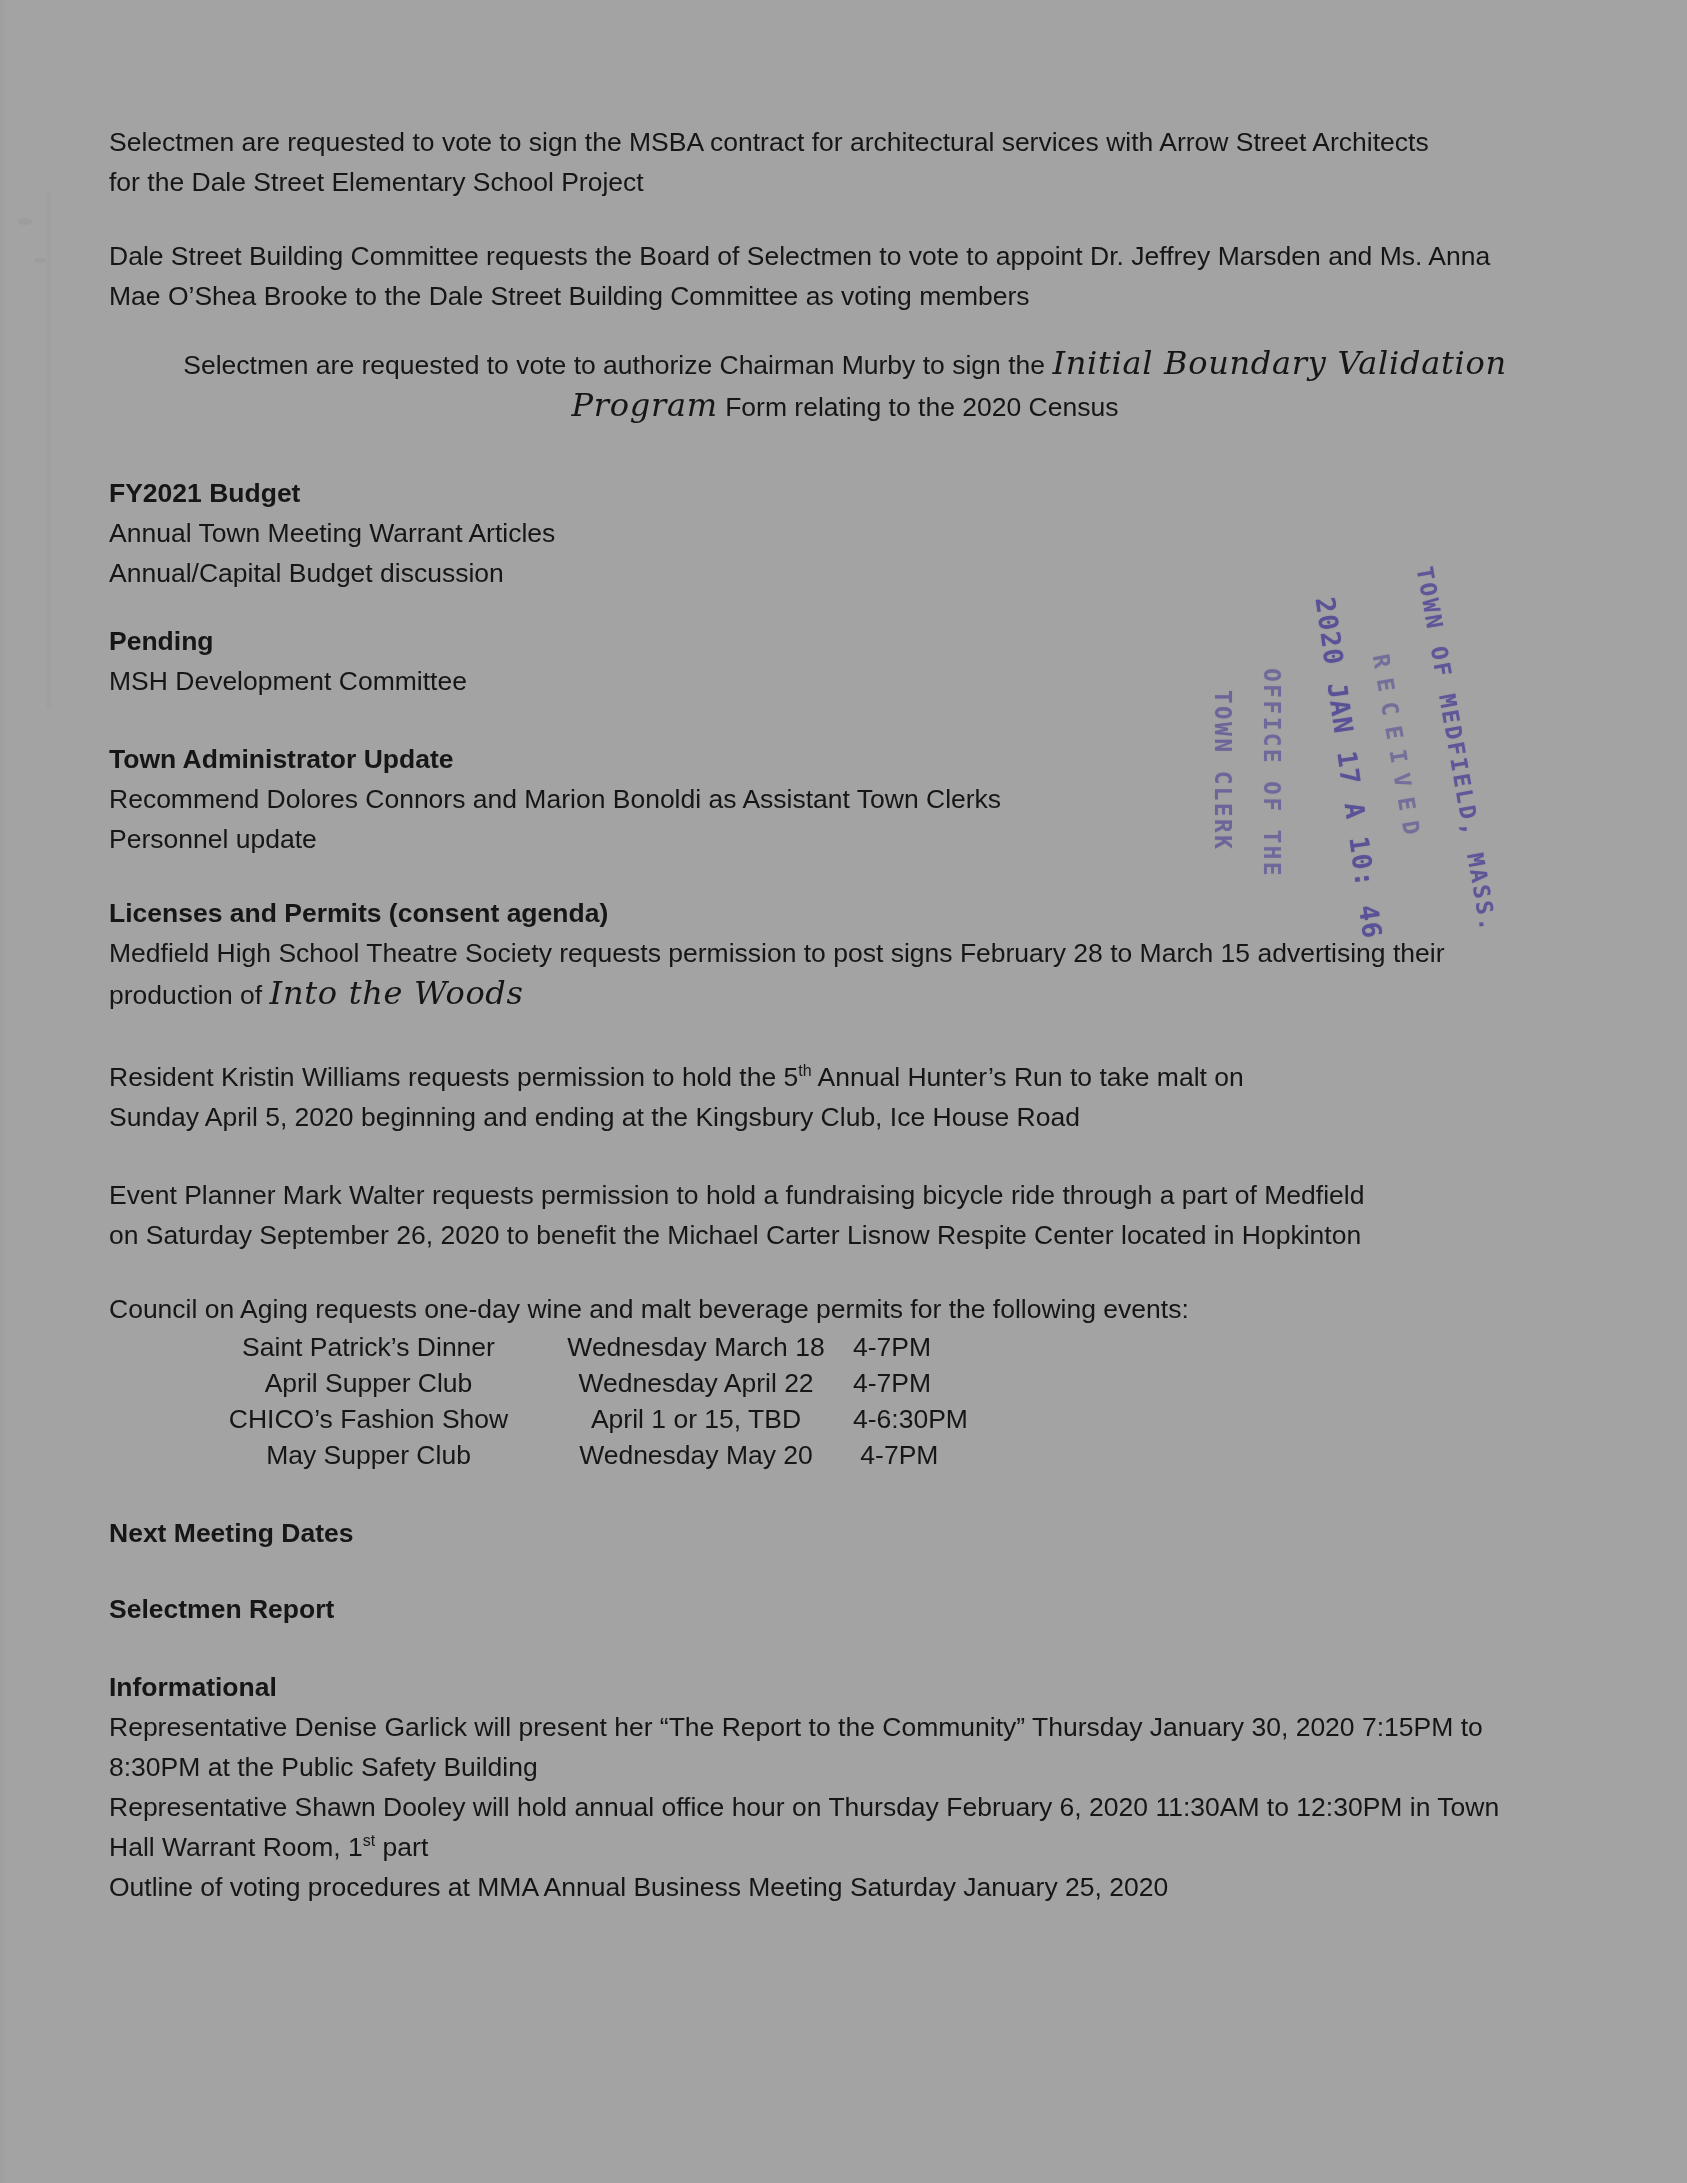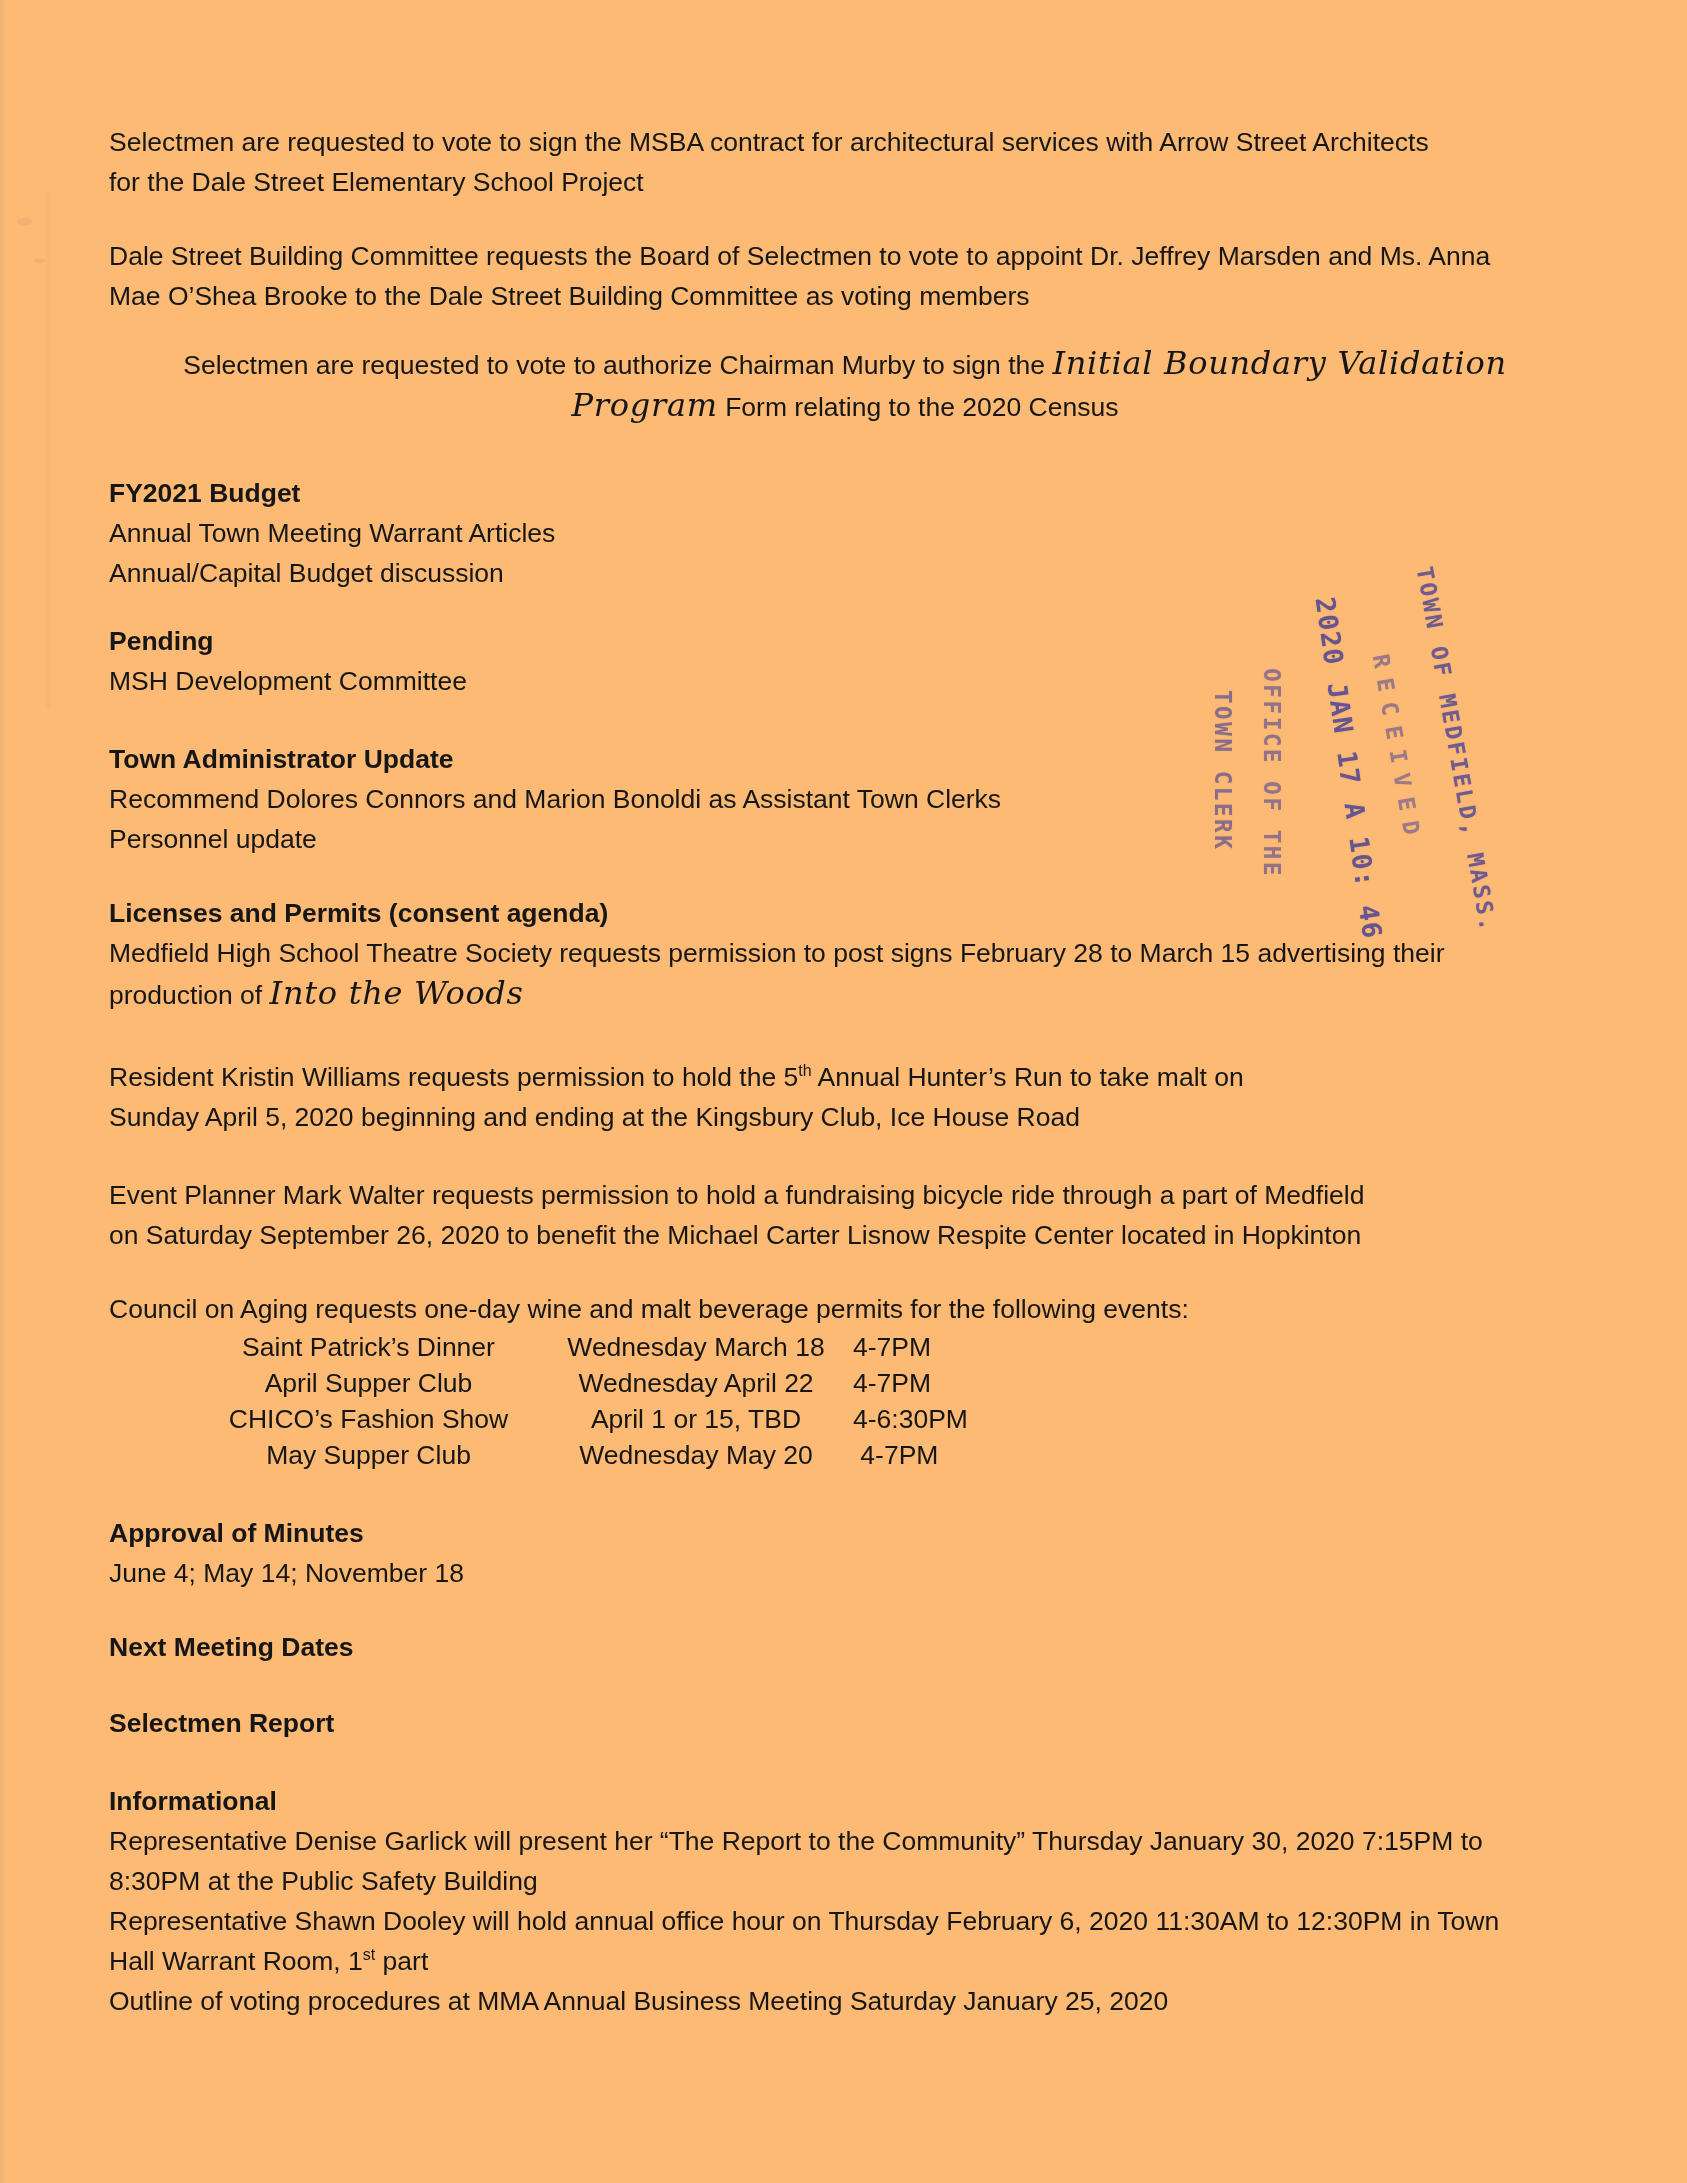--- a/index.html
+++ b/index.html
@@ -1,20 +1,20 @@
 <!DOCTYPE html>
 <html style="font-size:10.6px"><head>
 <meta charset="utf-8">
 <style>
   html, body { margin: 0; padding: 0; background: #e8e8e8; }
   .page {
     position: relative;
     width: 1687px;
     height: 2183px;
-    background: #fdba74;
+    background: #a3a3a3;
     overflow: hidden;
     font-family: "Liberation Sans", sans-serif;
     color: #161616;
     box-sizing: border-box;
     padding: 122px 106px 0 109px;
   }
   .block { margin: 0; }
   .line { white-space: pre; font-size: 26.5px; line-height: 40px; }
   .heading .line, .h { font-weight: 700; }
   .script {
@@ -174,24 +174,20 @@
       <span class="coa-cell coa-date">April 1 or 15, TBD</span>
       <span class="coa-cell coa-time">4-6:30PM</span>
     </div>
     <div class="coa-row">
       <span class="coa-cell coa-name">May Supper Club</span>
       <span class="coa-cell coa-date">Wednesday May 20</span>
       <span class="coa-cell coa-time"> 4-7PM</span>
     </div>
   </div>
 
-  <div class="block b-minutes">
-    <div class="line h">Approval of Minutes</div>
-    <div class="line">June 4; May 14; November 18</div>
-  </div>
 
   <div class="block b-next">
     <div class="line h">Next Meeting Dates</div>
   </div>
 
   <div class="block b-selrep">
     <div class="line h">Selectmen Report</div>
   </div>
 
   <div class="block">

